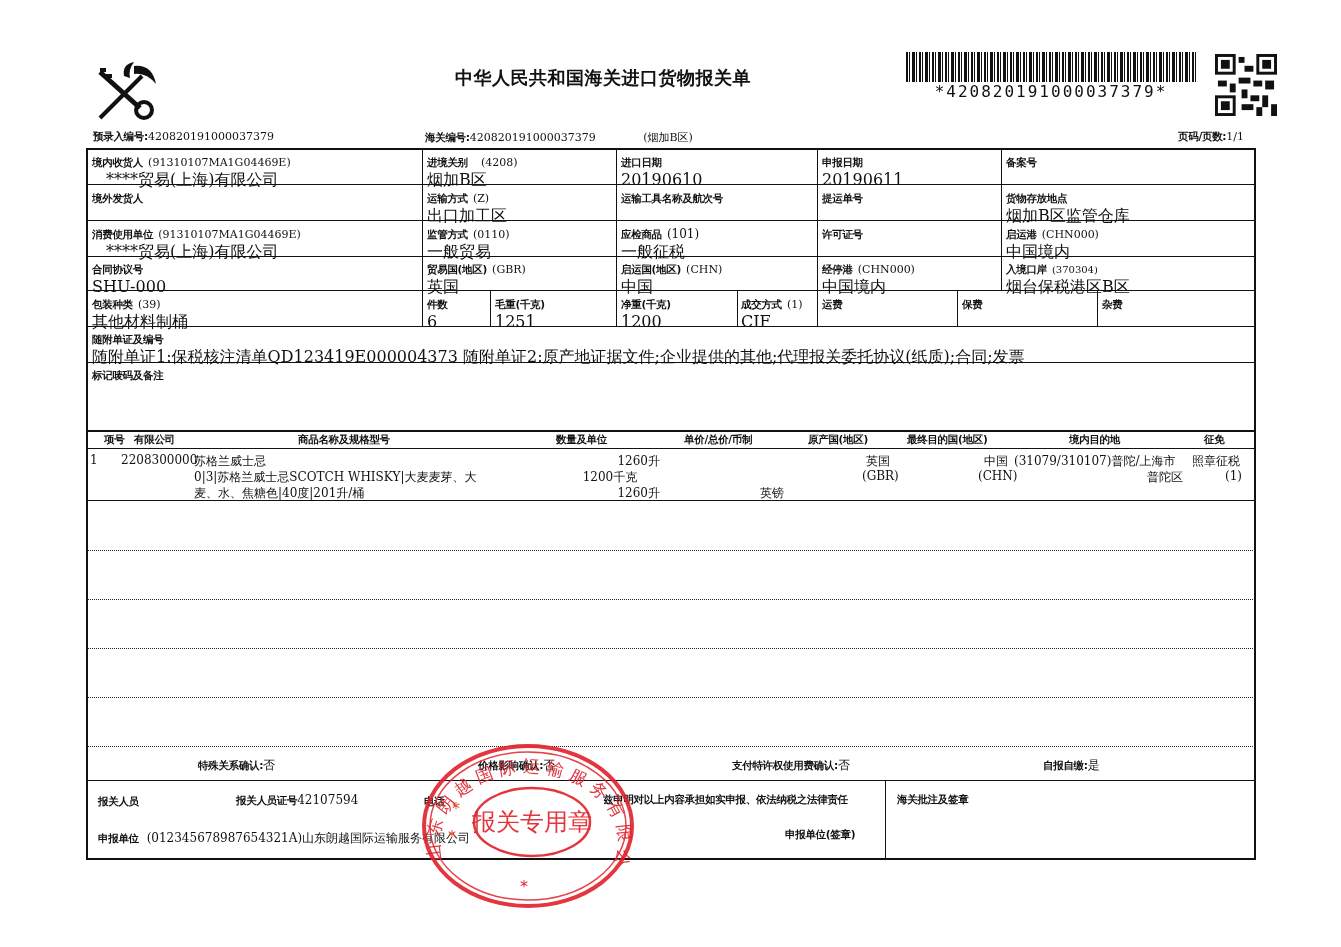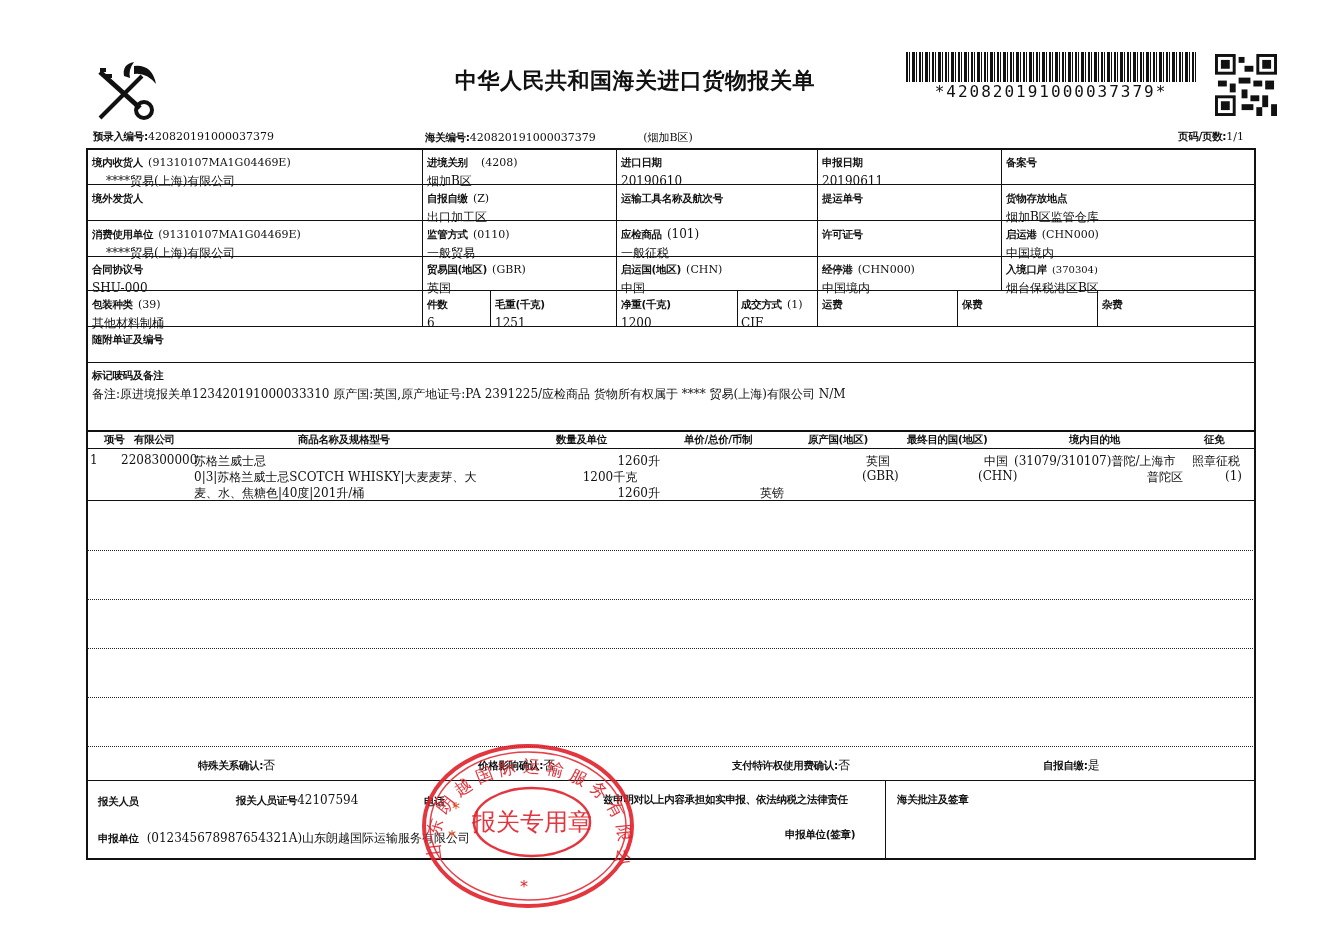--- a/index.html
+++ b/index.html
@@ -1,21 +1,21 @@
 <!DOCTYPE html>
 <html><head>
 <meta charset="utf-8">
 <style>
   html, body { margin:0; padding:0; background:#ffffff; }
   body { width:1341px; height:947px; position:relative; overflow:hidden;
          font-family:"DejaVu Serif","Liberation Serif",serif; color:#111; }
   .abs { position:absolute; }
   .lbl { font-family:"DejaVu Sans","Liberation Sans",sans-serif; font-weight:bold; font-size:10.5px; letter-spacing:-0.3px; }
-  .val { font-size:12px; }
-  .title { left:455px; top:66px; font-family:Liberation Serif, serif; font-weight:bold; font-size:22px; letter-spacing:0.5px; }
+  .val { font-size:16px; }
+  .title { left:455px; top:66px; font-family:Liberation Serif, serif; font-weight:bold; font-size:18px; letter-spacing:0.5px; }
   .frame { position:absolute; left:86px; top:148px; width:1170px; height:712px; border:2px solid #111; box-sizing:border-box; }
   .hl { position:absolute; height:0; border-top:1px solid #111; }
   .hl.thick { border-top:2px solid #111; }
   .hl.dash { border-top:1px dotted #222; }
   .vl { position:absolute; width:0; border-left:1px solid #111; }
   .cell-l { position:absolute; }
   .barcode { position:absolute; left:906px; top:52px; width:290px; height:30px;
     background: repeating-linear-gradient(90deg,#111 0 2px,#fff 2px 3px,#111 3px 4px,#fff 4px 6px,#111 6px 9px,#fff 9px 10px,#111 10px 11px,#fff 11px 13px); }
   .barcode-text { position:absolute; left:906px; top:82px; width:290px; text-align:center; font-family:"DejaVu Sans Mono","Liberation Mono",monospace; font-size:16px; letter-spacing:2px; }
   .qr { position:absolute; left:1215px; top:54px; width:62px; height:62px; }
@@ -124,21 +124,21 @@
   <span class="val">20190611</span>
 </div>
 <div class="cell-l" style="left:1006px;top:151px">
   <span class="lbl">备案号</span>
 </div>
 
 <div class="cell-l" style="left:92px;top:187px">
   <span class="lbl">境外发货人</span>
 </div>
 <div class="cell-l" style="left:427px;top:187px">
-  <span class="lbl">自报自缴</span>
+  <span class="lbl">运输方式</span>
   <span class="val" style="font-size:11px">(Z)</span><br>
   <span class="val">出口加工区</span>
 </div>
 <div class="cell-l" style="left:621px;top:187px">
   <span class="lbl">运输工具名称及航次号</span>
 </div>
 <div class="cell-l" style="left:822px;top:187px">
   <span class="lbl">提运单号</span>
 </div>
 <div class="cell-l" style="left:1006px;top:187px">
@@ -222,25 +222,25 @@
 </div>
 <div class="cell-l" style="left:962px;top:293px">
   <span class="lbl">保费</span>
 </div>
 <div class="cell-l" style="left:1102px;top:293px">
   <span class="lbl">杂费</span>
 </div>
 
 <div class="cell-l" style="left:92px;top:328px">
   <span class="lbl">随附单证及编号</span><br>
+  <span class="val">随附单证1:保税核注清单QD123419E000004373 随附单证2:原产地证据文件;企业提供的其他;代理报关委托协议(纸质);合同;发票</span>
 </div>
 
 <div class="cell-l" style="left:92px;top:364px">
   <span class="lbl">标记唛码及备注</span><br>
-  <span class="val">备注:原进境报关单123420191000033310 原产国:英国,原产地证号:PA 2391225/应检商品 货物所有权属于 **** 贸易(上海)有限公司 N/M</span>
 </div>
 
 <div class="abs lbl" style="left:104px;top:433px">项号</div>
 <div class="abs lbl" style="left:134px;top:433px">有限公司</div>
 <div class="abs lbl" style="left:298px;top:433px">商品名称及规格型号</div>
 <div class="abs lbl" style="left:556px;top:433px">数量及单位</div>
 <div class="abs lbl" style="left:684px;top:433px">单价/总价/币制</div>
 <div class="abs lbl" style="left:808px;top:433px">原产国(地区)</div>
 <div class="abs lbl" style="left:907px;top:433px">最终目的国(地区)</div>
 <div class="abs lbl" style="left:1069px;top:433px">境内目的地</div>

